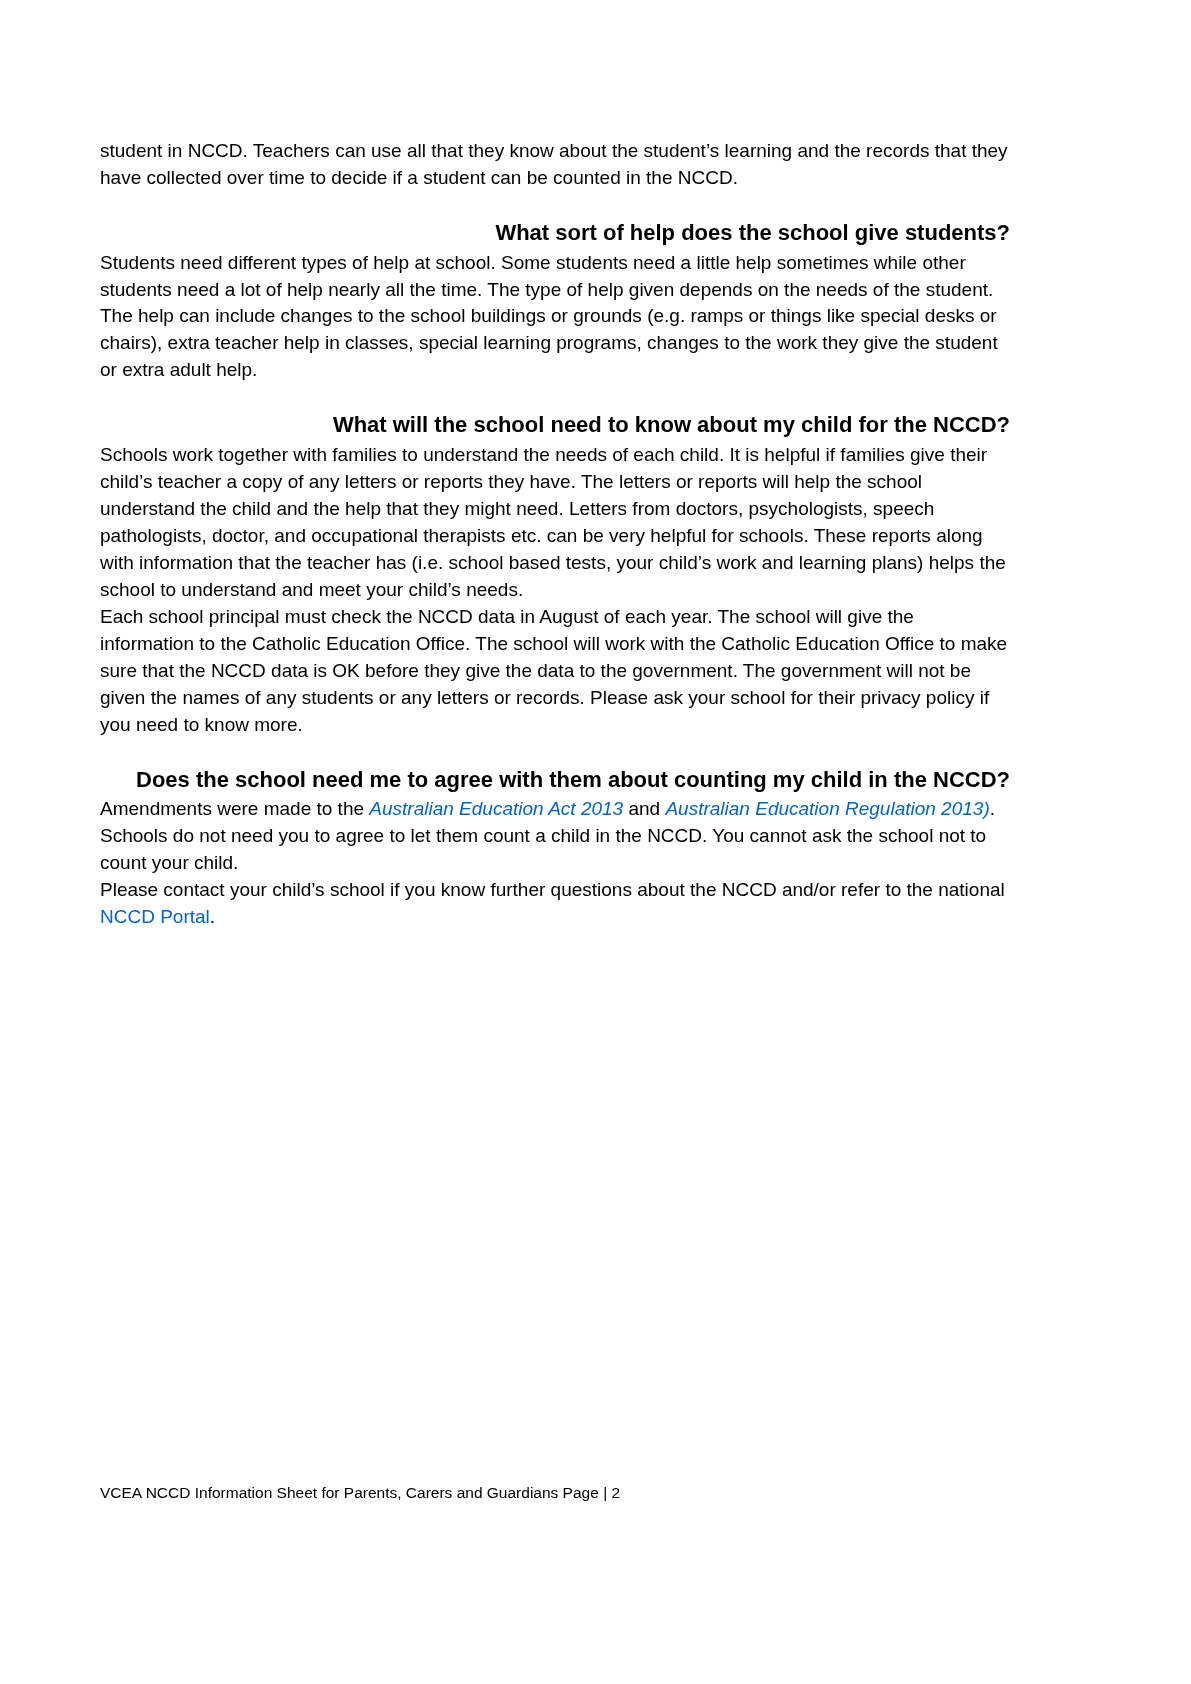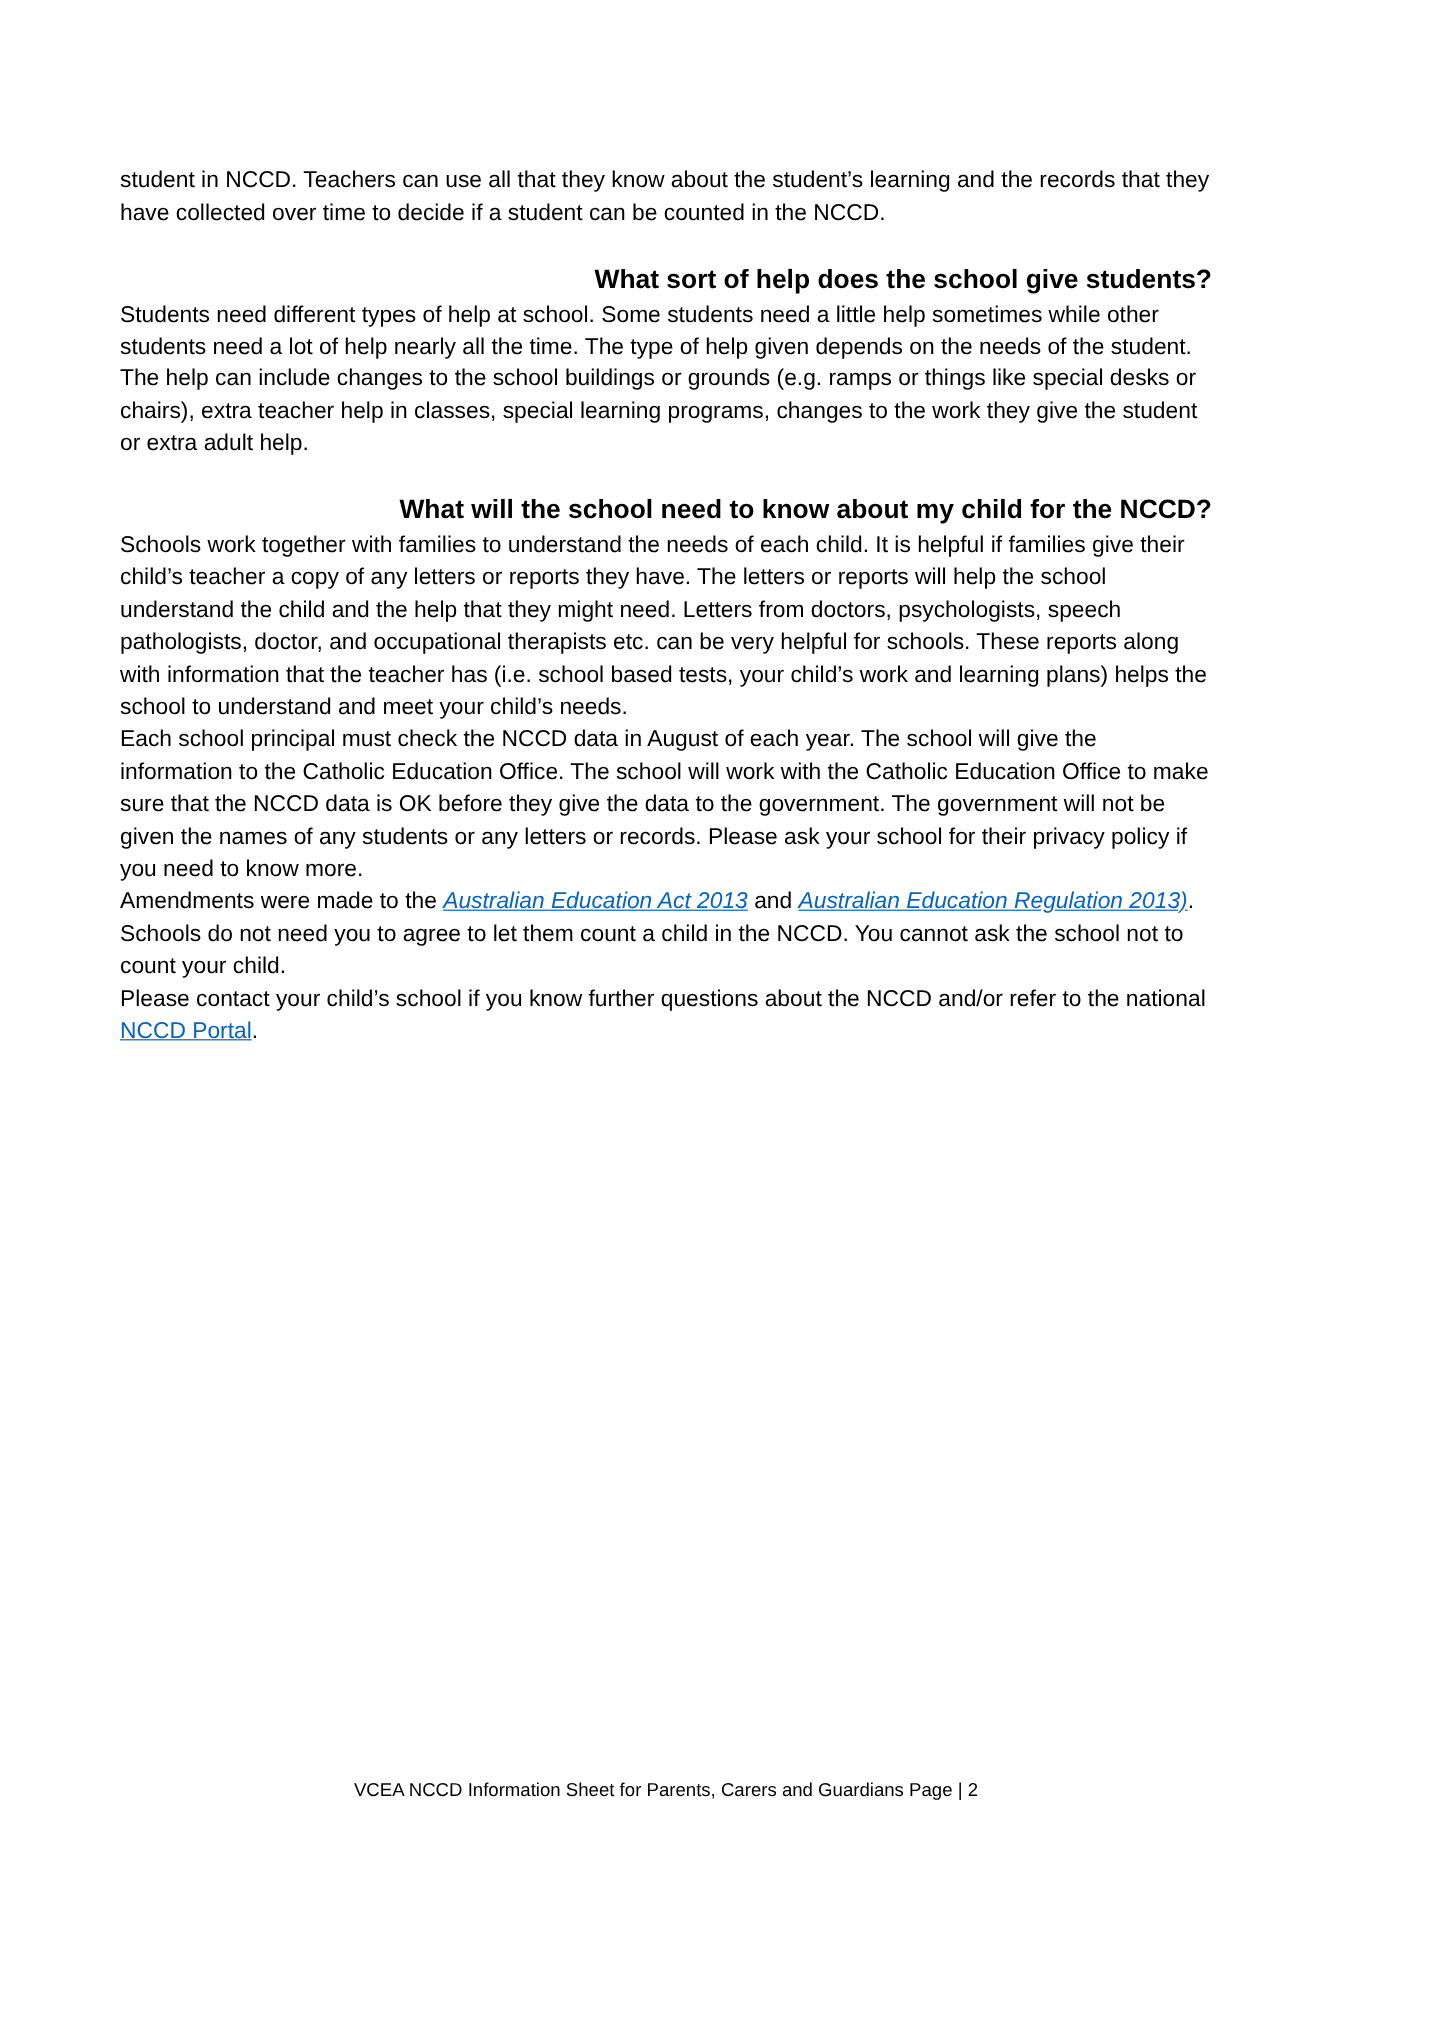--- a/index.html
+++ b/index.html
@@ -31,32 +31,31 @@
   h2.section-heading {
     margin: 27px 0 2px 0;
     font-size: 22px;
     line-height: 1.3;
     font-weight: bold;
     color: #000000;
     text-align: right;
   }
   a.doclink {
     color: #0563c1;
-    text-decoration: underline;
     cursor: pointer;
   }
   a.doclink.italic {
     font-style: italic;
   }
   .footer {
     position: absolute;
     left: 100px;
     top: 1484px;
     width: 910px;
-    text-align: center;
+    text-align: left;
     font-size: 15.5px;
     color: #000000;
   }
 </style>
 </head>
 <body>
 
 <div class="page">
   <div class="content">
 
@@ -71,20 +70,21 @@
     <section>
       <h2 class="section-heading">What will the school need to know about my child for the NCCD?</h2>
       <p class="body">Schools work together with families to understand the needs of each child.  It is helpful if families give their child’s teacher a copy of any letters or reports they have.  The letters or reports will help the school understand the child and the help that they might need.  Letters from doctors, psychologists, speech pathologists, doctor, and occupational therapists etc. can be very helpful for schools.  These reports along with information that the teacher has (i.e. school based tests,  your child’s work and learning plans) helps the school to understand and meet your child’s needs.</p>
     </section>
 
     <section>
       <p class="body">Each school principal must check the NCCD data in August of each year.  The school will give the information to the Catholic Education Office.  The school will work with the Catholic Education Office to make sure that the NCCD data is OK before they give the data to the government.  The government will not be given the names of any students or any letters or records.  Please ask your school for their privacy policy if you need to know more.</p>
     </section>
 
     <section>
+      <h2 class="section-heading">Does the school need me to agree with them about counting my child in the NCCD?</h2>
       <p class="body"><span>Amendments were made to the </span><a class="doclink italic">Australian Education Act 2013</a><span> and </span><a class="doclink italic">Australian Education Regulation 2013)</a><span>. Schools do not need you to agree to let them count a child in the NCCD.  You cannot ask the school not to count your child.</span></p>
     </section>
 
     <section>
       <p class="body"><span>Please contact your child’s school if you know further questions about the NCCD and/or refer to the national </span><a class="doclink">NCCD Portal</a><span>.</span></p>
     </section>
 
   </div>
 
   <div class="footer">VCEA NCCD Information Sheet for Parents, Carers and Guardians Page | 2</div>

